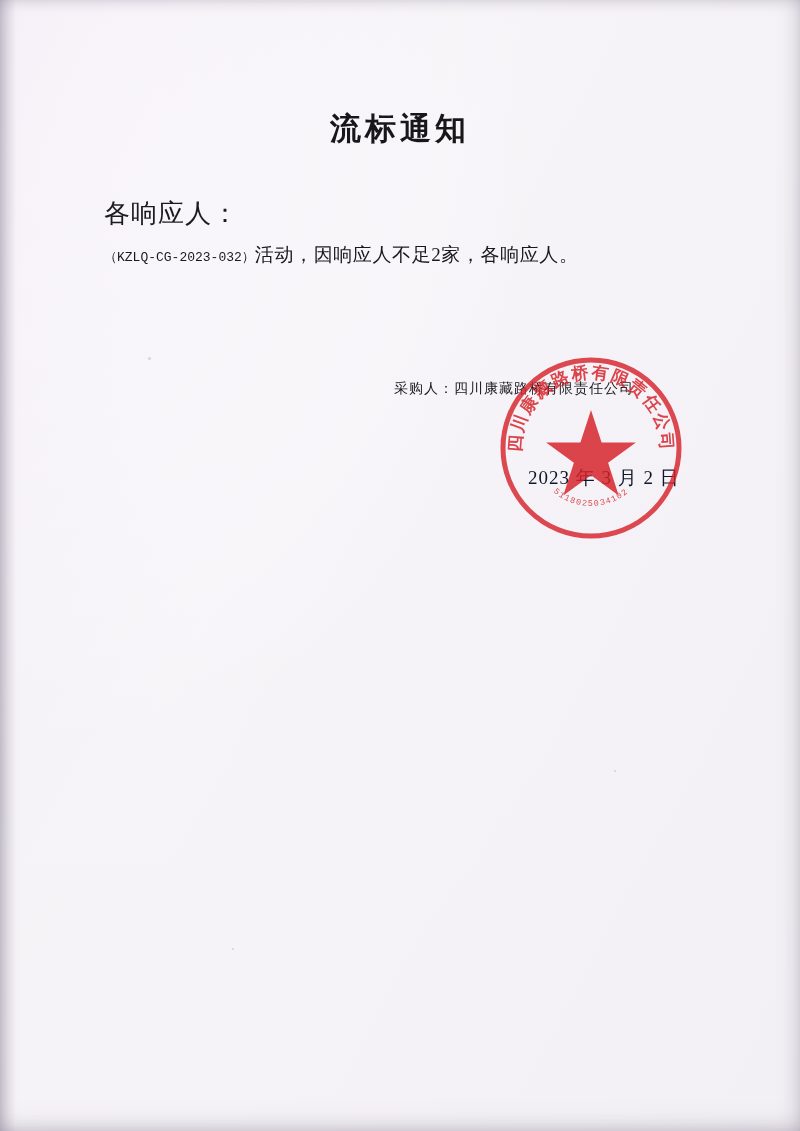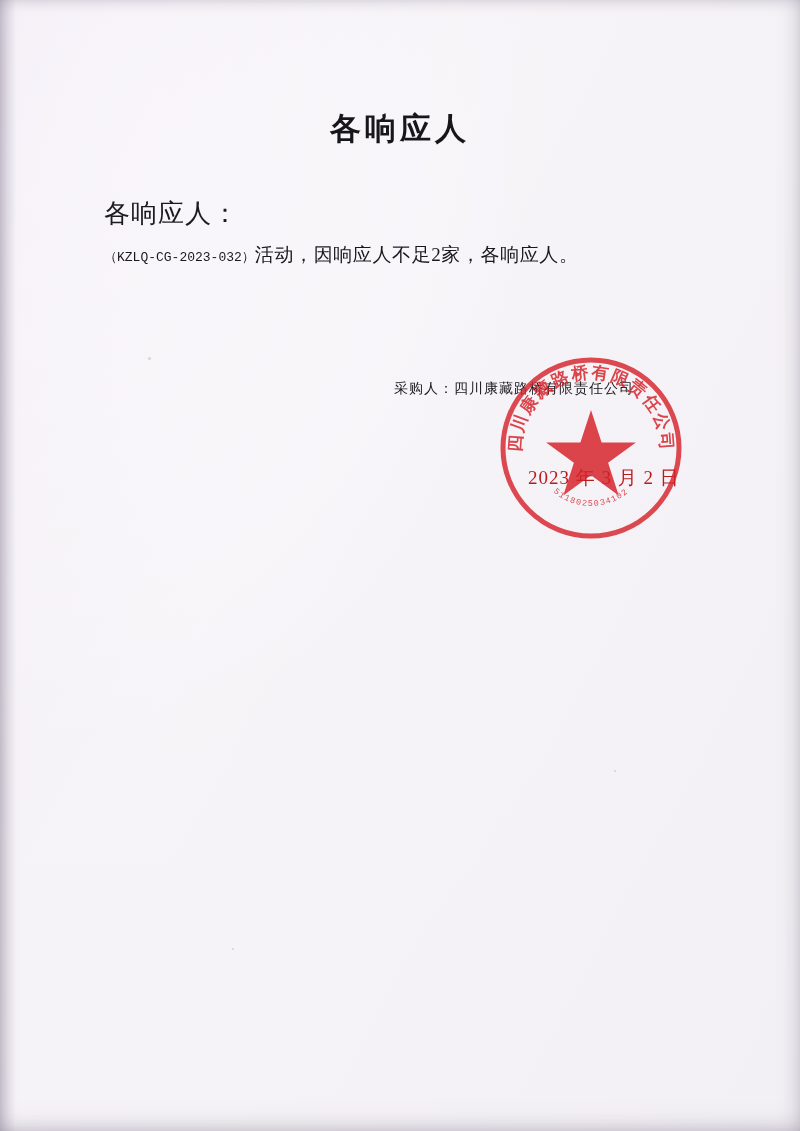--- a/index.html
+++ b/index.html
@@ -92,21 +92,21 @@
     font-size: 14px;
     color: #1a1a1e;
     letter-spacing: 1px;
     white-space: nowrap;
   }
   .sign-date {
     position: absolute;
     top: 465px;
     left: 528px;
     font-size: 19px;
-    color: #b91c1c;
+    color: #0f172a;
     letter-spacing: 1px;
     white-space: nowrap;
   }
 
   
   .seal {
     position: absolute;
     left: 495px;
     top: 352px;
     width: 192px;
@@ -137,21 +137,21 @@
   }
 </style>
 </head>
 <body>
 
 <div class="page">
 
   <div class="paper-tint"></div>
   <div class="left-margin-line"></div>
 
-  <div class="doc-title">各响应人</div>
+  <div class="doc-title">流标通知</div>
 
   <div class="salutation">各响应人：</div>
 
   <div class="body-block">
     <span class="code-seg">（KZLQ-CG-2023-032）</span><span>活动，因响应人不足2家，各响应人。</span>
   </div>
 
   <div class="signer">采购人：四川康藏路桥有限责任公司</div>
   <div class="sign-date">2023 年 3 月 2 日</div>
 

